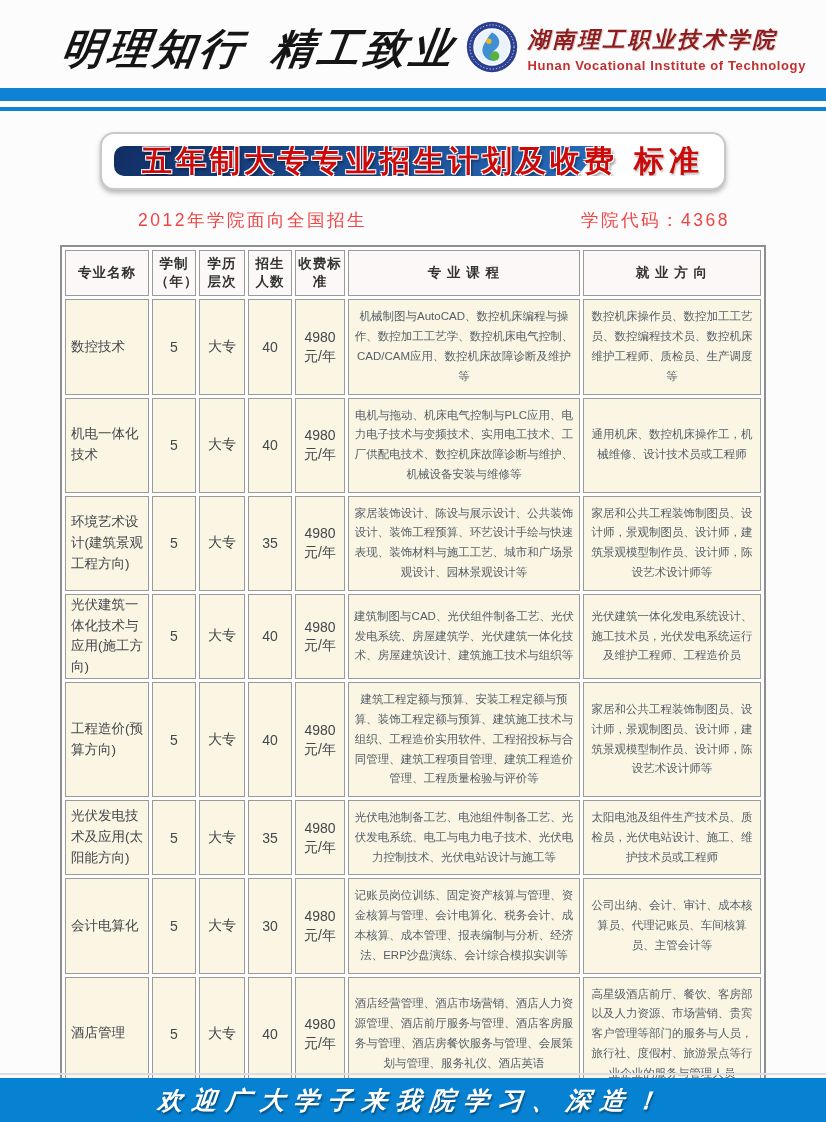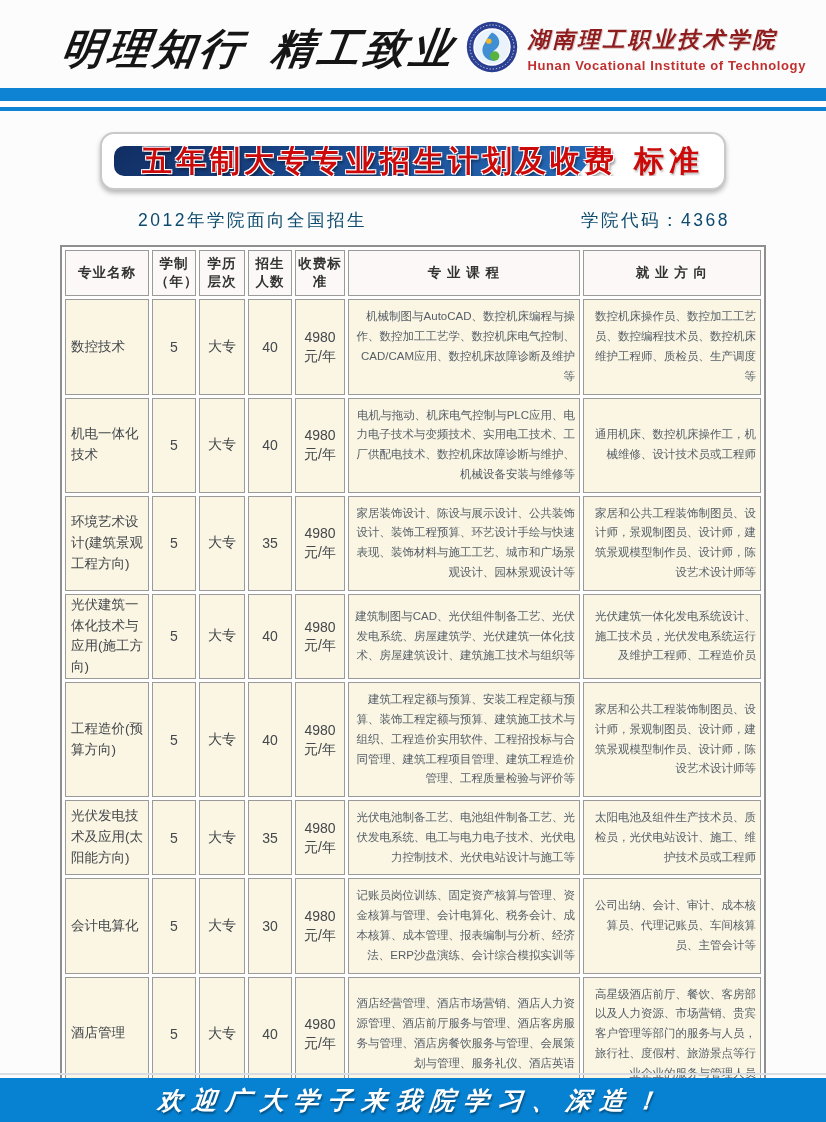--- a/index.html
+++ b/index.html
@@ -116,21 +116,21 @@
 
   
   .subtitle-row {
     display: flex;
     justify-content: space-between;
     width: 592px;
     margin: 18px 0 0 138px;
   }
   .subtitle-left, .subtitle-right {
     font-size: 17.5px;
-    color: #0c4a6e;
+    color: #ef4444;
     letter-spacing: 2.5px;
     white-space: nowrap;
   }
 
   
   .admission-table {
     width: 704px;
     margin: 13px auto 0 auto;
     border-collapse: separate;
     border-spacing: 3px;
@@ -154,21 +154,21 @@
   }
   .admission-table td { background: #faf6e3; color: #44474c; }
   td.c-name  { text-align: left; font-size: 13.5px; line-height: 1.55; padding: 0 5px; margin-left: 29px; }
   td.c-num   { text-align: center; font-size: 14px; }
   td.c-fee   { text-align: center; font-size: 14px; line-height: 1.35; }
   td.c-text  {
     font-size: 11.5px;
     line-height: 1.72;
     color: #565e68;
     padding: 7px 4px;
-    text-align: right;
+    text-align: center;
   }
 
   
   .footer-line {
     position: absolute;
     left: 0; right: 0;
     bottom: 47px;
     height: 2px;
     background: #dadee2;
   }

